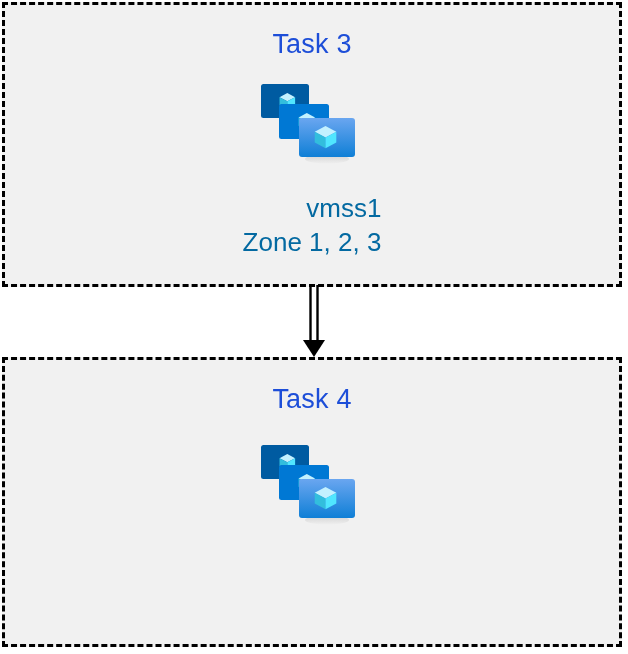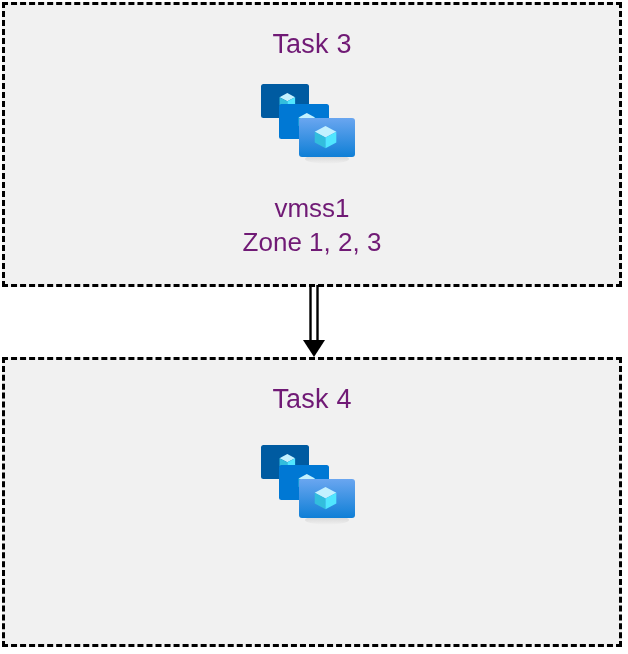--- a/index.html
+++ b/index.html
@@ -39,44 +39,44 @@
     height: 285px;
   }
   .panel-bottom {
     left: 2px;
     top: 357px;
     width: 620px;
     height: 290px;
   }
 
   .panel-title {
-    color: #701a75;
+    color: #1d4ed8;
     font-size: 27px;
     line-height: 1;
     letter-spacing: 0.2px;
     margin-top: 26px;
     white-space: nowrap;
   }
 
   .icon-wrap {
     margin-top: 20px;
     width: 110px;
     height: 100px;
     position: relative;
   }
   .panel-bottom .icon-wrap {
     margin-top: 26px;
   }
 
   .caption {
     margin-top: 13px;
-    color: #701a75;
+    color: #0369a1;
     font-size: 26px;
     line-height: 1.32;
-    text-align: center;
+    text-align: right;
     white-space: pre-line;
   }
   .panel-bottom .caption {
     margin-top: 24px;
   }
 
   
   .connector {
     position: absolute;
     left: 299px;

